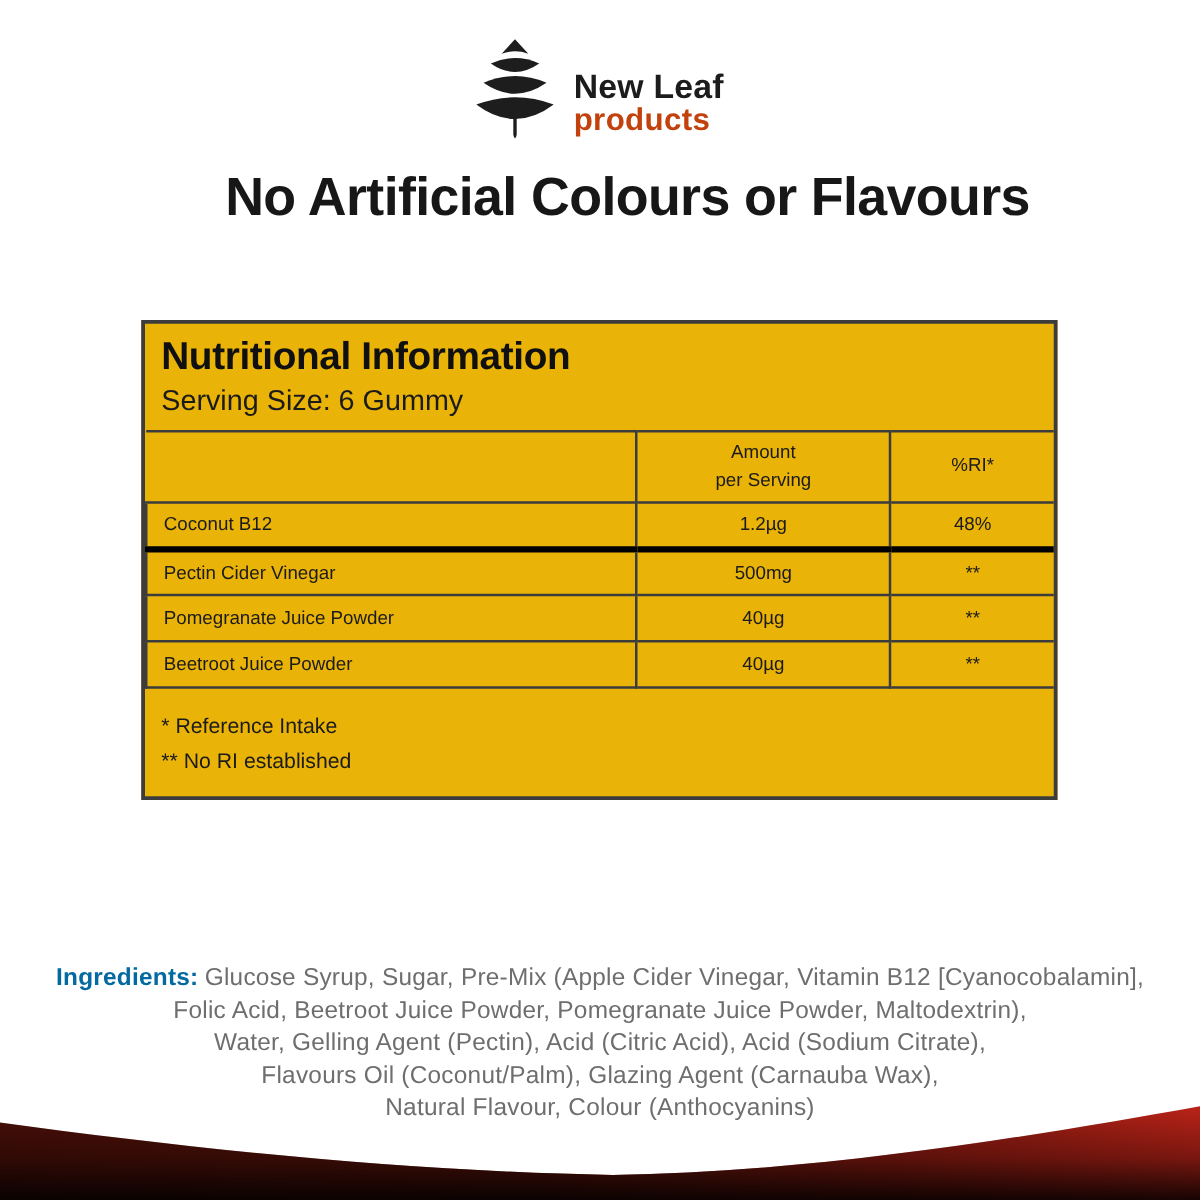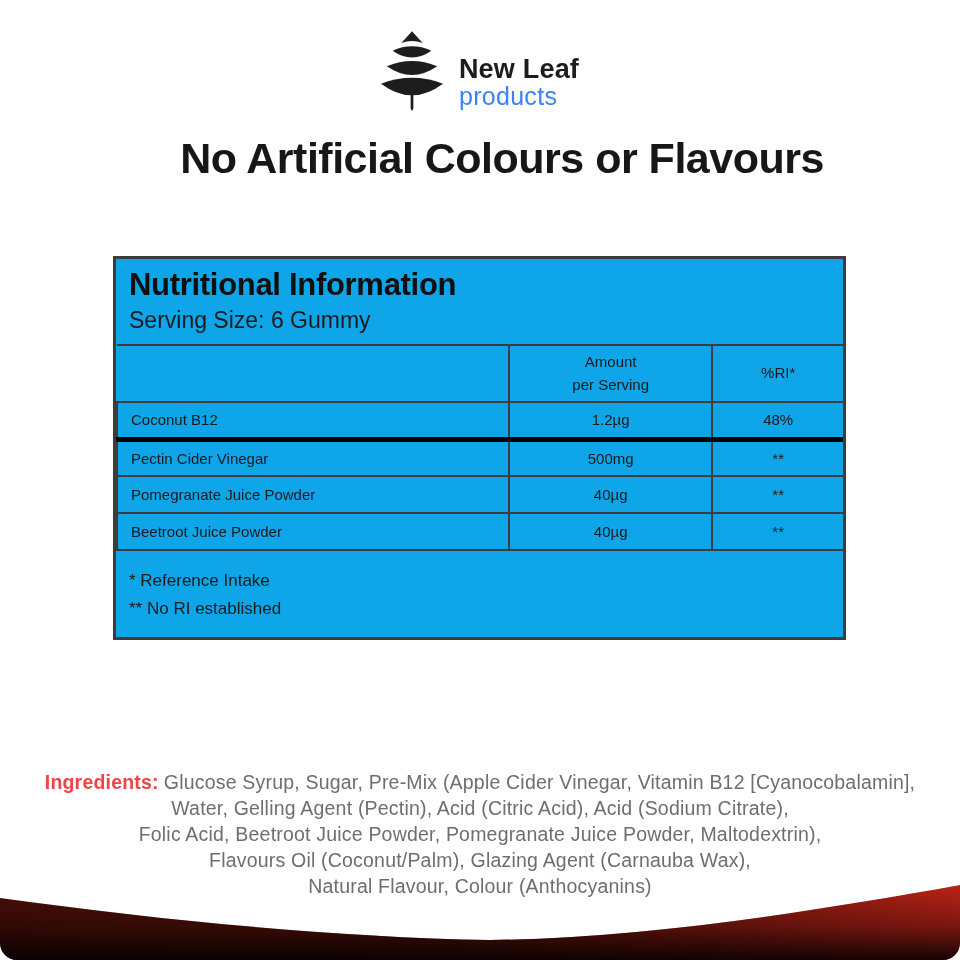--- a/index.html
+++ b/index.html
@@ -1,53 +1,53 @@
 <!DOCTYPE html>
 <html><head>
 <meta charset="utf-8">
 <style>
   * { margin:0; padding:0; box-sizing:border-box; }
   html,body { background:#ffffff; }
   body { font-family:"Liberation Sans", sans-serif; color:#1b1b1b; }
-  .page { position:relative; width:960px; height:960px; background:#ffffff; overflow:hidden; margin:0 auto;border-radius:17px; }
+  .page { position:relative; width:960px; height:960px; background:#ffffff; overflow:hidden; margin:0 auto; }
 
   
   .brand { position:absolute; top:28px; left:0; right:0; display:flex; justify-content:center; align-items:center; gap:16px; }
   .brand svg { display:block; }
   .brand-text { display:flex; flex-direction:column; line-height:1.05; padding-top:18px; }
   .brand-name { font-size:27px; font-weight:700; color:#1c1c1c; letter-spacing:0.2px; }
-  .brand-sub  { font-size:25px; font-weight:400; color:#3b82f6; letter-spacing:0.3px; }
+  .brand-sub  { font-size:25px; font-weight:700; color:#c2410c; letter-spacing:0.3px; }
 
   
   .headline { position:absolute; top:134px; left:0; width:100%; text-align:center;
               font-size:43px; font-weight:700; color:#171717; letter-spacing:-0.5px;padding-left:44px; }
 
   
-  .panel { position:absolute; left:113px; top:256px; width:733px; border:3px solid #3c3c3c; background:#0ea5e9; }
+  .panel { position:absolute; left:113px; top:256px; width:733px; border:3px solid #3c3c3c; background:#eab308; }
   .panel-head { padding:8px 13px 6px 13px; }
   .panel-title { font-size:31px; font-weight:700; color:#101010; letter-spacing:-0.3px; }
   .serving { font-size:23px; color:#1b1b1b; margin-top:4px; margin-bottom:4px; }
 
   table.nutri { width:100%; border-collapse:collapse; font-size:15px; color:#1b1b1b; }
   table.nutri td, table.nutri th { border:2px solid #3c3c3c; font-weight:400; }
   table.nutri th { text-align:center; padding:5px 2px; line-height:1.5; }
   table.nutri th.blank { border-left:none; }
   table.nutri th.last, table.nutri td.last { border-right:none; }
   table.nutri td { height:37px; }
   td.name-cell { text-align:left; padding-left:13px; border-left:none; }
   td.val-cell, td.ri-cell { text-align:center; }
   tr.thick-below td { border-bottom:5px solid #000000; }
   .col-name { width:54%; } .col-amt { width:28%; } .col-ri { width:18%; }
 
   .footnotes { padding:16px 13px 14px 13px; font-size:17px; line-height:1.65; color:#1b1b1b; }
 
   
   .ingredients { position:absolute; top:769px; left:0; width:100%; text-align:center;
                  font-size:19.5px; line-height:26px; color:#6e6e6e; letter-spacing:0.2px; }
-  .ing-label { font-weight:700; color:#ef4444; margin-right:5px; }
+  .ing-label { font-weight:700; color:#0369a1; margin-right:5px; }
 
   
   .footer-wave { position:absolute; left:0; bottom:0; width:960px; height:80px; }
 </style>
 </head>
 <body>
 
 <div class="page">
 
   <div class="brand">
@@ -117,22 +117,22 @@
     <div class="footnotes">
       <div>* Reference Intake</div>
       <div>** No RI established</div>
     </div>
   </div>
 
   <div class="ingredients">
     <div>
       <span class="ing-label">Ingredients:</span><span>Glucose Syrup, Sugar, Pre-Mix (Apple Cider Vinegar, Vitamin B12 [Cyanocobalamin],</span>
     </div>
+    <div>Folic Acid, Beetroot Juice Powder, Pomegranate Juice Powder, Maltodextrin),</div>
     <div>Water, Gelling Agent (Pectin), Acid (Citric Acid), Acid (Sodium Citrate),</div>
-    <div>Folic Acid, Beetroot Juice Powder, Pomegranate Juice Powder, Maltodextrin),</div>
     <div>Flavours Oil (Coconut/Palm), Glazing Agent (Carnauba Wax),</div>
     <div>Natural Flavour, Colour (Anthocyanins)</div>
   </div>
 
   <svg class="footer-wave" viewBox="0 0 960 80" preserveAspectRatio="none" aria-hidden="true">
     <defs>
       <linearGradient id="waveX" x1="0" y1="0" x2="1" y2="0">
         <stop offset="0" stop-color="#4a0f08"></stop>
         <stop offset="0.45" stop-color="#5a1209"></stop>
         <stop offset="0.75" stop-color="#8c1a10"></stop>

